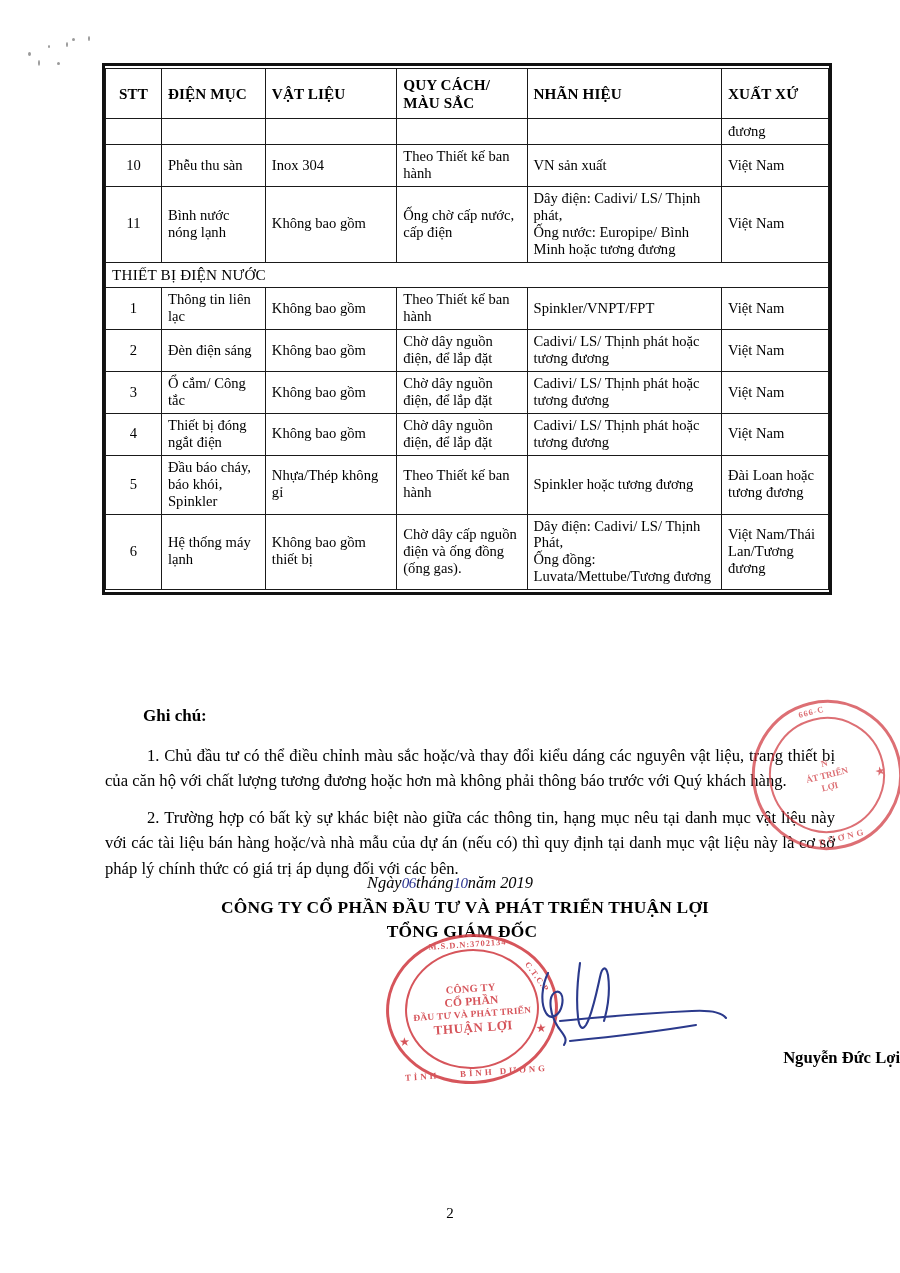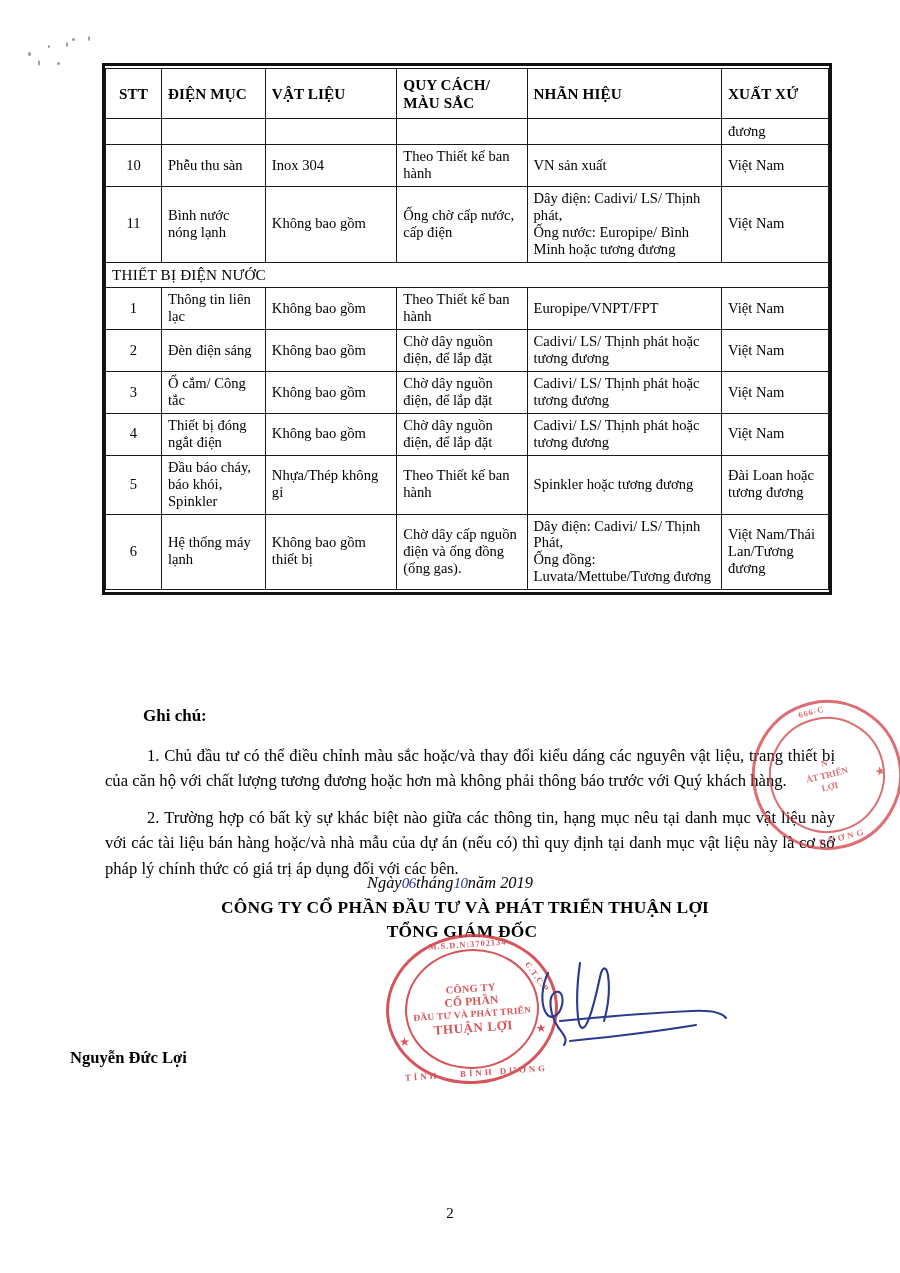--- a/index.html
+++ b/index.html
@@ -122,21 +122,21 @@
     left: 0; top: 921px; width: 900px;
     text-align: center;
     font-weight: bold;
     font-size: 17.4px;
     letter-spacing: .2px;
     padding-left: 24px;
   }
   .signer {
     position: absolute;
     left: 0; top: 1048px; width: 900px;
-    text-align: left;
+    text-align: right;
     font-weight: bold;
     font-size: 16.6px;
     padding-left: 70px;
   }
 
   
   .stamp {
     position: absolute;
     border-radius: 50%;
     pointer-events: none;
@@ -253,21 +253,21 @@
           <td class="c-xuat">Việt Nam</td>
         </tr>
         <tr class="section-row">
           <td colspan="6">THIẾT BỊ ĐIỆN NƯỚC</td>
         </tr>
         <tr>
           <td class="c-stt num">1</td>
           <td class="c-hang">Thông tin liên lạc</td>
           <td class="c-vat">Không bao gồm</td>
           <td class="c-quy">Theo Thiết kế ban hành</td>
-          <td class="c-nhan">Europipe/VNPT/FPT</td>
+          <td class="c-nhan">Spinkler/VNPT/FPT</td>
           <td class="c-xuat">Việt Nam</td>
         </tr>
         <tr>
           <td class="c-stt num">2</td>
           <td class="c-hang">Đèn điện sáng</td>
           <td class="c-vat">Không bao gồm</td>
           <td class="c-quy">Chờ dây nguồn điện, để lắp đặt</td>
           <td class="c-nhan">Cadivi/ LS/ Thịnh phát hoặc tương đương</td>
           <td class="c-xuat">Việt Nam</td>
         </tr>

